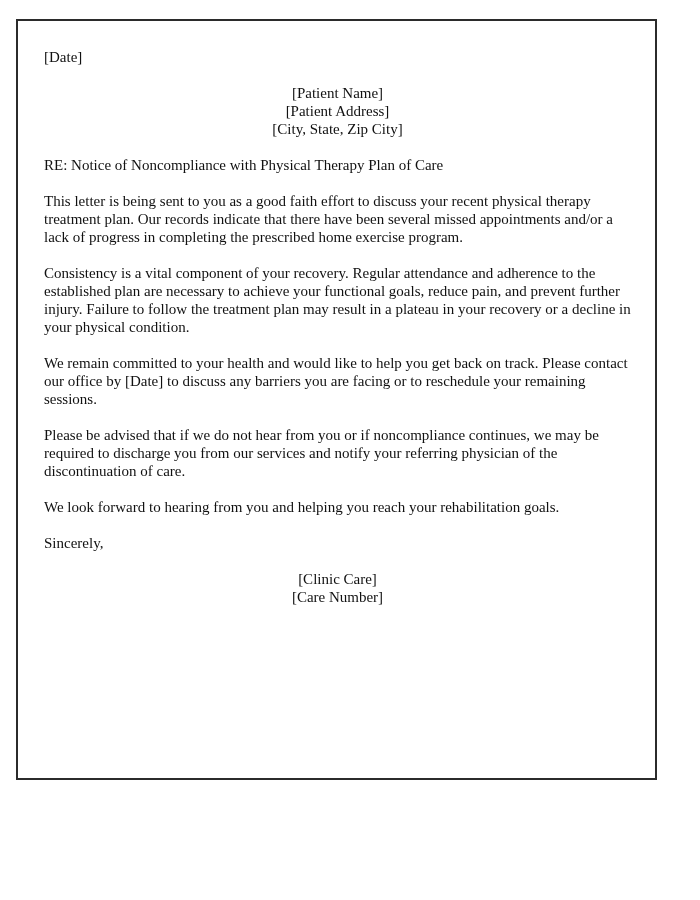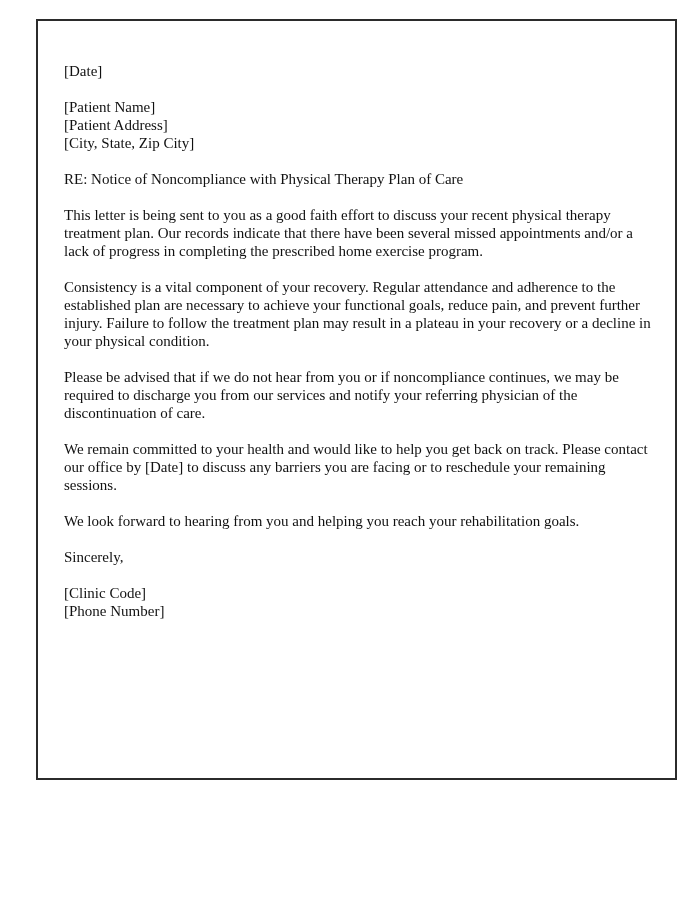--- a/index.html
+++ b/index.html
@@ -9,40 +9,41 @@
   }
   body {
     width: 700px;
     height: 900px;
     position: relative;
     font-family: "Liberation Serif", "DejaVu Serif", serif;
     color: #111111;
   }
   .letter-frame {
     position: absolute;
-    left: 36px;
+    left: 16px;
     top: 19px;
     width: 641px;
     height: 761px;
     box-sizing: border-box;
     border: 2px solid #2b2b2b;
     background: #ffffff;
-    padding: 41px 24px 0 26px;
+    padding: 27px 24px 0 26px;
     overflow: hidden;
   }
   .letter-frame p,
   .letter-frame .block {
     margin: 0 0 18px 0;
     font-size: 15px;
     line-height: 18px;
     max-width: 588px;
   }
   .block div {
     font-size: 15px;
     line-height: 18px;
+    text-align: center;
   }
 </style>
 </head>
 <body>
 
 <div class="letter-frame">
 
   <p>[Date]</p>
 
   <div class="block">
@@ -51,27 +52,27 @@
     <div>[City, State, Zip City]</div>
   </div>
 
   <p>RE: Notice of Noncompliance with Physical Therapy Plan of Care</p>
 
 
   <p>This letter is being sent to you as a good faith effort to discuss your recent physical therapy treatment plan. Our records indicate that there have been several missed appointments and/or a lack of progress in completing the prescribed home exercise program.</p>
 
   <p>Consistency is a vital component of your recovery. Regular attendance and adherence to the established plan are necessary to achieve your functional goals, reduce pain, and prevent further injury. Failure to follow the treatment plan may result in a plateau in your recovery or a decline in your physical condition.</p>
 
+  <p>We remain committed to your health and would like to help you get back on track. Please contact our office by [Date] to discuss any barriers you are facing or to reschedule your remaining sessions.</p>
+
   <p>Please be advised that if we do not hear from you or if noncompliance continues, we may be required to discharge you from our services and notify your referring physician of the discontinuation of care.</p>
-
-  <p>We remain committed to your health and would like to help you get back on track. Please contact our office by [Date] to discuss any barriers you are facing or to reschedule your remaining sessions.</p>
 
   <p>We look forward to hearing from you and helping you reach your rehabilitation goals.</p>
 
   <p>Sincerely,</p>
 
   <div class="block">
-    <div>[Clinic Code]</div>
-    <div>[Phone Number]</div>
+    <div>[Clinic Care]</div>
+    <div>[Care Number]</div>
   </div>
 
 
 </div>
 
 </body></html>

